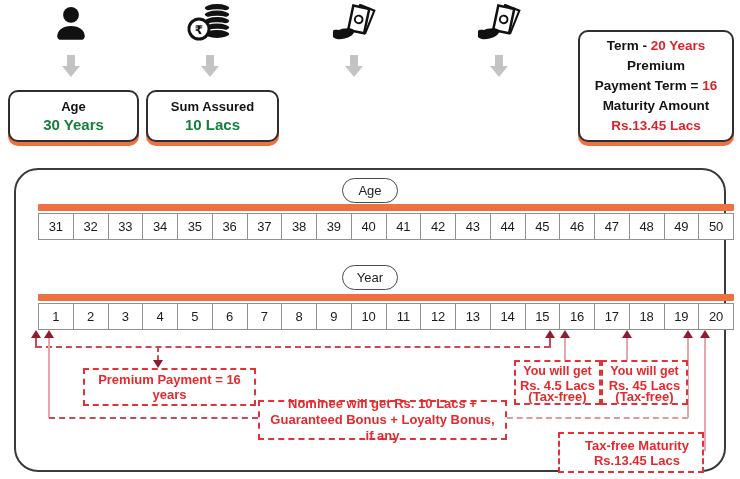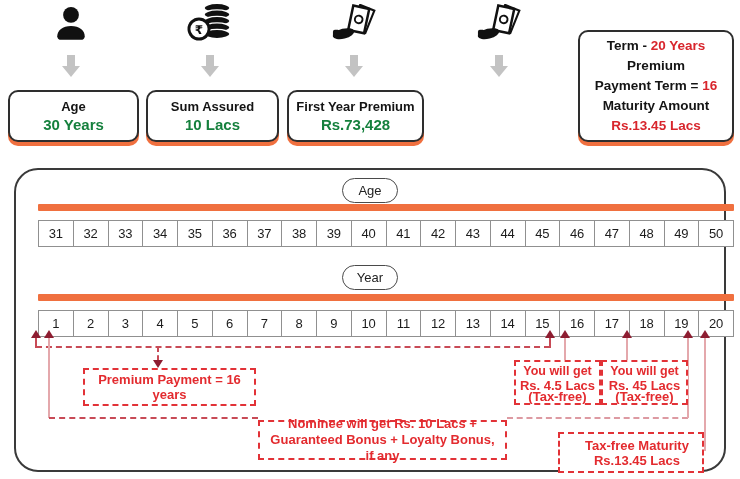--- a/index.html
+++ b/index.html
@@ -19,21 +19,21 @@
   .garrow .shaft{width:8px;height:11px;background:#c3c3c3;margin:0 auto;}
   .garrow .head{width:0;height:0;border-left:9px solid transparent;border-right:9px solid transparent;
                 border-top:11px solid #c3c3c3;}
   
   .main-box{position:absolute;left:14px;top:168px;width:708px;height:300px;
             border:2px solid #3a3a3a;border-radius:24px;background:#fff;}
   .pill{position:absolute;left:50%;transform:translateX(-50%);width:54px;height:23px;
         border:1.5px solid #4a4a4a;border-radius:13px;background:#fff;display:flex;
         align-items:center;justify-content:center;font-size:13px;color:#222;}
   .obar{position:absolute;left:22px;width:696px;height:7px;background:#f0703f;border-radius:1px;}
-  .cellrow{position:absolute;left:22px;width:696px;height:27px;display:flex;margin-top:7px;}
+  .cellrow{position:absolute;left:22px;width:696px;height:27px;display:flex;}
   .cell{flex:1;border:1px solid #909090;margin-left:-1px;background:#fff;display:flex;
         align-items:center;justify-content:center;font-size:13px;color:#1c1c1c;}
   .cell:first-child{margin-left:0;}
   
   .vdash{position:absolute;width:0;border-left:2px dashed #c84a56;}
   .hdash{position:absolute;height:0;border-top:2px dashed #c84a56;}
   .hdash.pale{border-top-color:#dd9aa2;}
   .vpink{position:absolute;width:2px;background:#e4a8ac;}
   .hpink{position:absolute;height:2px;background:#e4a8ac;}
   .tri-up{position:absolute;width:0;height:0;border-left:5px solid transparent;
@@ -112,24 +112,20 @@
       <div class="head"></div>
     </div>
 
   <div class="card" style="left:8px;top:90px;width:127px;height:48px;">
     <div class="t">Age</div>
     <div class="v">30 Years</div>
   </div>
   <div class="card" style="left:146px;top:90px;width:129px;height:48px;">
     <div class="t">Sum Assured</div>
     <div class="v">10 Lacs</div>
-  </div>
-  <div class="card" style="left:287px;top:90px;width:133px;height:48px;">
-    <div class="t">First Year Premium</div>
-    <div class="v">Rs.73,428</div>
   </div>
 
   <div class="card" style="left:578px;top:30px;width:152px;height:108px;">
     <div class="term-line">
       <span>Term  -</span>
       <span class="red">20 Years</span>
     </div>
     <div class="term-line">Premium</div>
     <div class="term-line">
       <span>Payment Term =</span>
@@ -225,21 +221,21 @@
     <div class="l2">Rs. 4.5 Lacs</div>
     <div class="l3">(Tax-free)</div>
   </div>
 
   <div class="note" style="left:601px;top:360px;width:83px;height:41px;">
     <div class="l1">You will get</div>
     <div class="l2">Rs. 45 Lacs</div>
     <div class="l3">(Tax-free)</div>
   </div>
 
-  <div class="note" style="left:258px;top:420px;width:249px;height:40px;padding:0 6px;box-sizing:border-box;">
+  <div class="note" style="left:258px;top:400px;width:249px;height:40px;padding:0 6px;box-sizing:border-box;">
     <div class="l2" style="line-height:16px;">Nominee will get Rs. 10 Lacs + Guaranteed Bonus + Loyalty Bonus, if any</div>
   </div>
 
   <div class="note" style="left:558px;top:432px;width:130px;height:37px;padding-left:12px;">
     <div class="l2">Tax-free Maturity</div>
     <div class="l2">Rs.13.45 Lacs</div>
   </div>
 
 </div>
 

